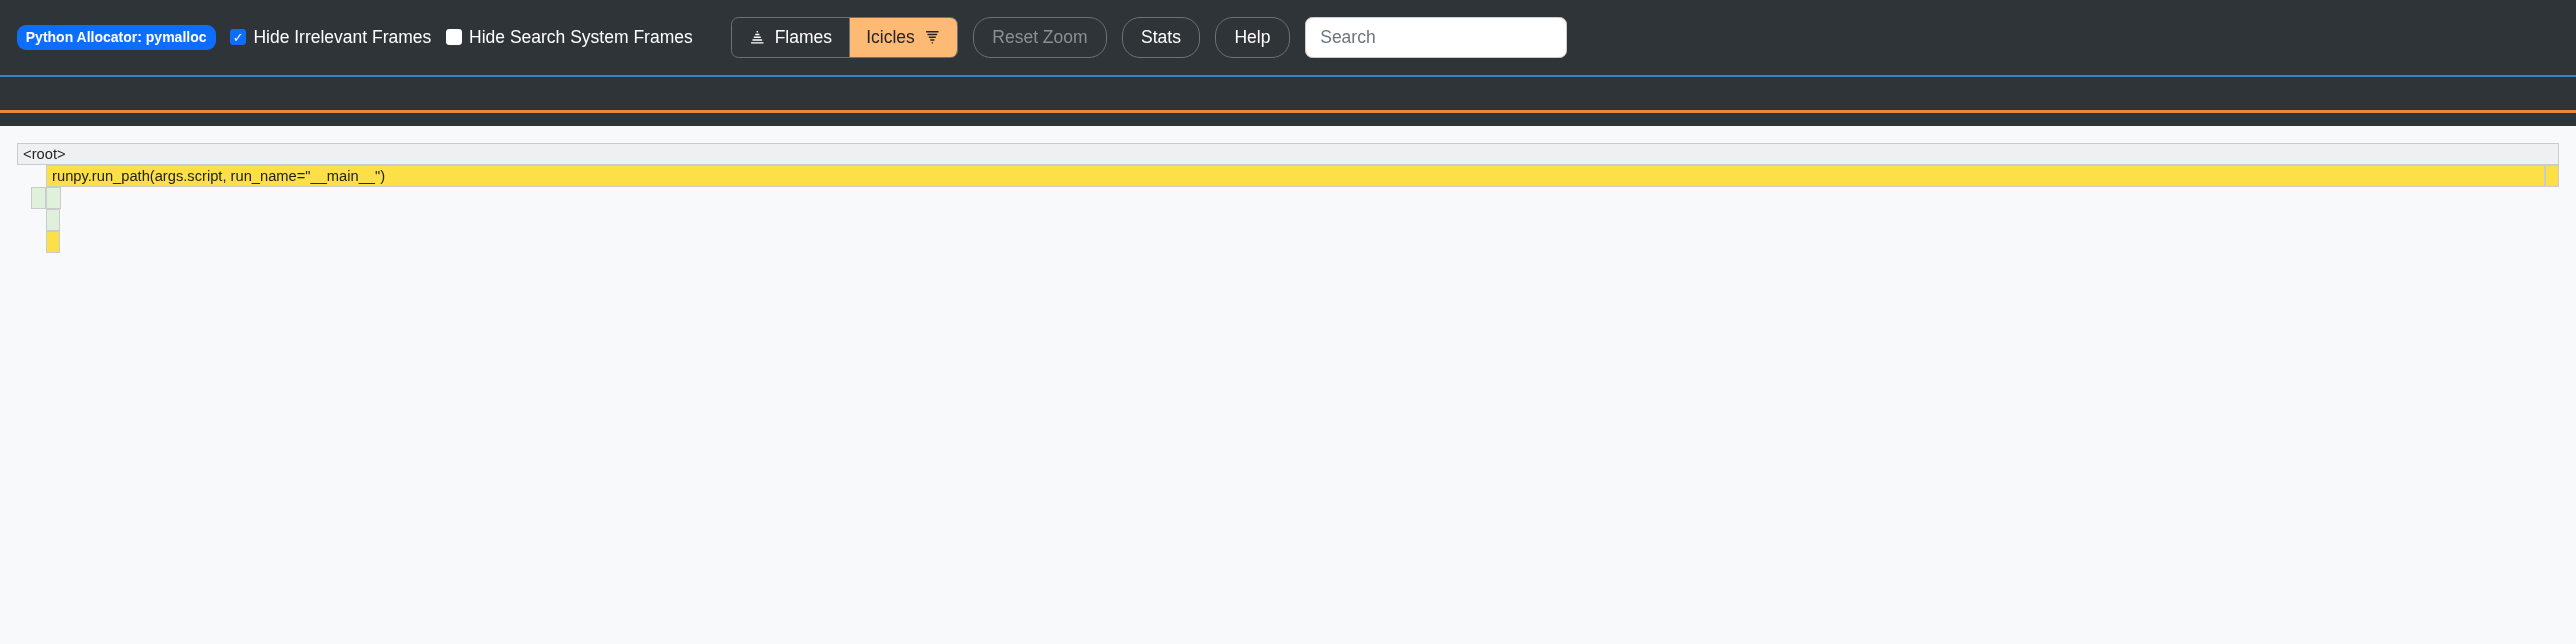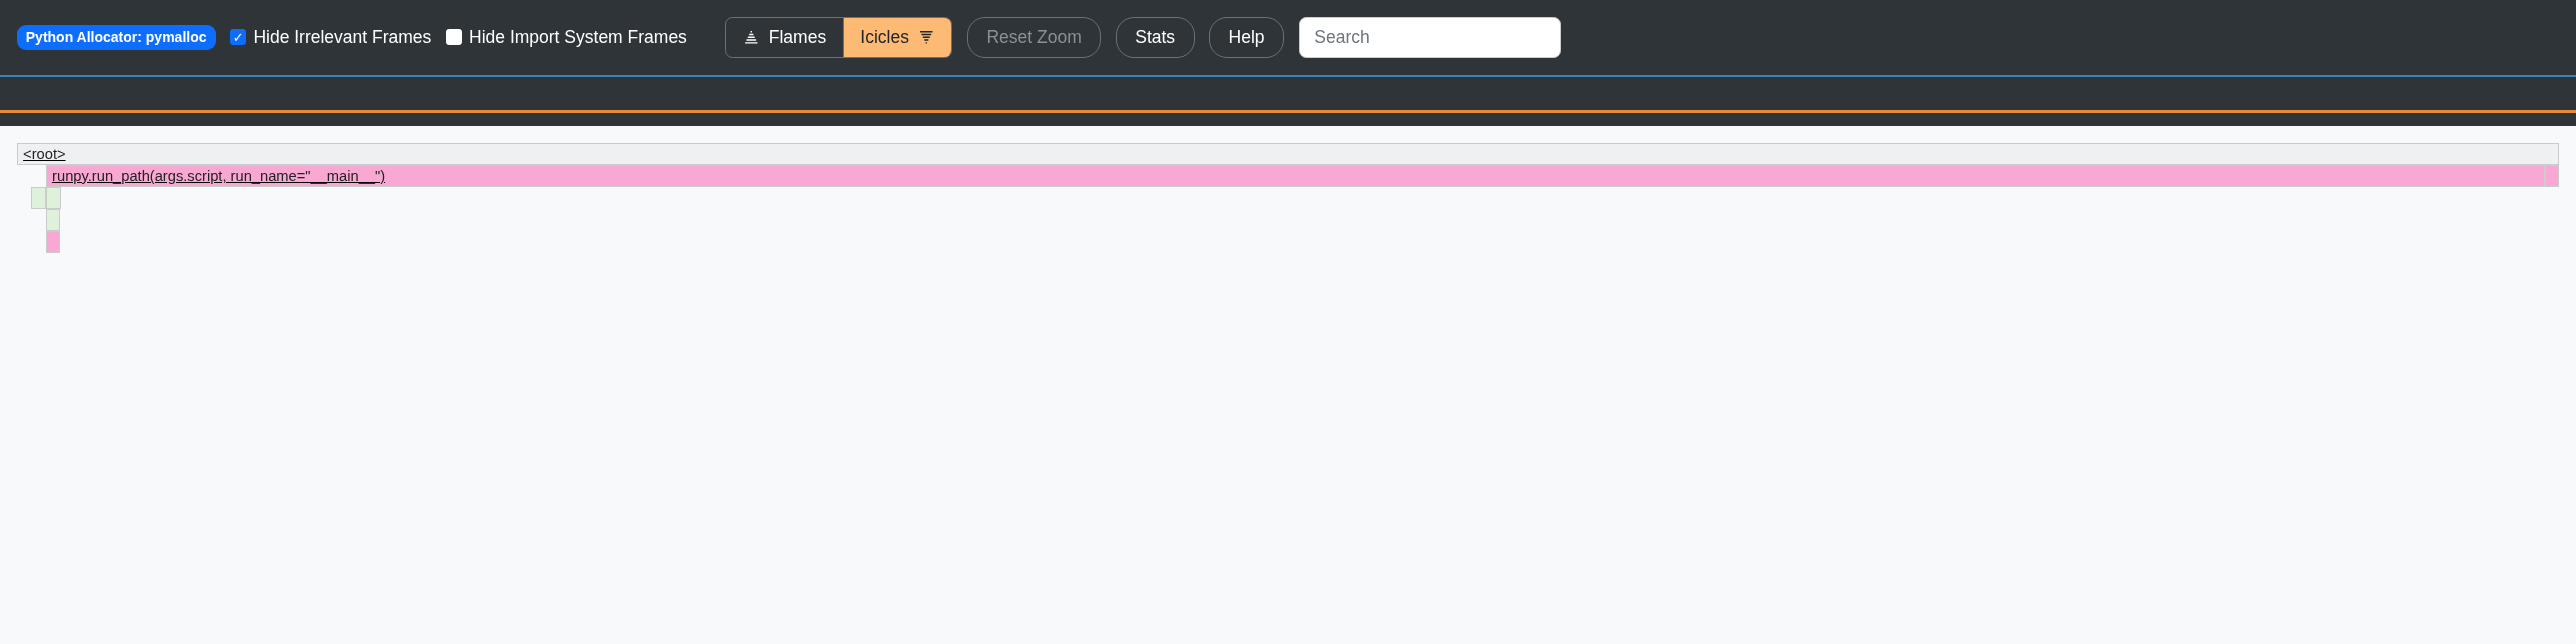--- a/index.html
+++ b/index.html
@@ -151,21 +151,21 @@
     font-size: 14.7px;
     line-height: 20px;
     padding: 0 5.5px;
     overflow: hidden;
     white-space: nowrap;
     text-overflow: clip;
     color: #222;
     cursor: pointer;
   }
   .frame.root { background: #eef0f2; }
-  .frame.green { background: #f9a8d4; }
+  .frame.green { background: #fde047; }
   .frame.green2 { background: #dff0db; }
   .frame.tiny { flex: 0 0 14.7px; padding: 0; }
   .frame.spacer { border: none; background: transparent; }
 
   .icon-svg { width: 16.6px; height: 16.6px; display: block; }
 </style>
 </head>
 <body>
 
 <div class="header">
@@ -173,21 +173,21 @@
   <div class="toolbar">
     <span class="badge">Python Allocator: pymalloc</span>
 
     <label class="chk-wrap">
       <span class="chk checked">✓</span>
       <span>Hide Irrelevant Frames</span>
     </label>
 
     <label class="chk-wrap">
       <span class="chk unchecked"></span>
-      <span>Hide Import System Frames</span>
+      <span>Hide Search System Frames</span>
     </label>
 
     <span class="spacer-flex"></span>
 
     <div class="btn-group">
       <div class="seg">
         <span>
           <svg class="icon-svg" viewBox="0 0 24 24" fill="none" stroke="currentColor" stroke-width="2">
             <line x1="3" y1="20" x2="21" y2="20"></line>
             <line x1="5" y1="16" x2="19" y2="16"></line>
@@ -218,21 +218,21 @@
 
     <input class="search" type="text" placeholder="Search" style="">
   </div>
 </div>
 
 <div class="blue-strip"></div>
 <div class="mid-bar"></div>
 <div class="orange-strip"></div>
 <div class="gap-bar"></div>
 
-<div class="flame-area" style="padding:16.6px;text-decoration:underline;">
+<div class="flame-area" style="padding:16.6px;">
   <div class="frame-row">
     <div class="frame root" style="flex:1">&lt;root&gt;</div>
   </div>
   <div class="frame-row">
     <div class="frame spacer" style="flex:0 0 29px"></div>
     <div class="frame green" style="flex:1">runpy.run_path(args.script, run_name="__main__")</div>
     <div class="frame green tiny"></div>
   </div>
   <div class="frame-row">
     <div class="frame spacer" style="flex:0 0 14.7px"></div>

